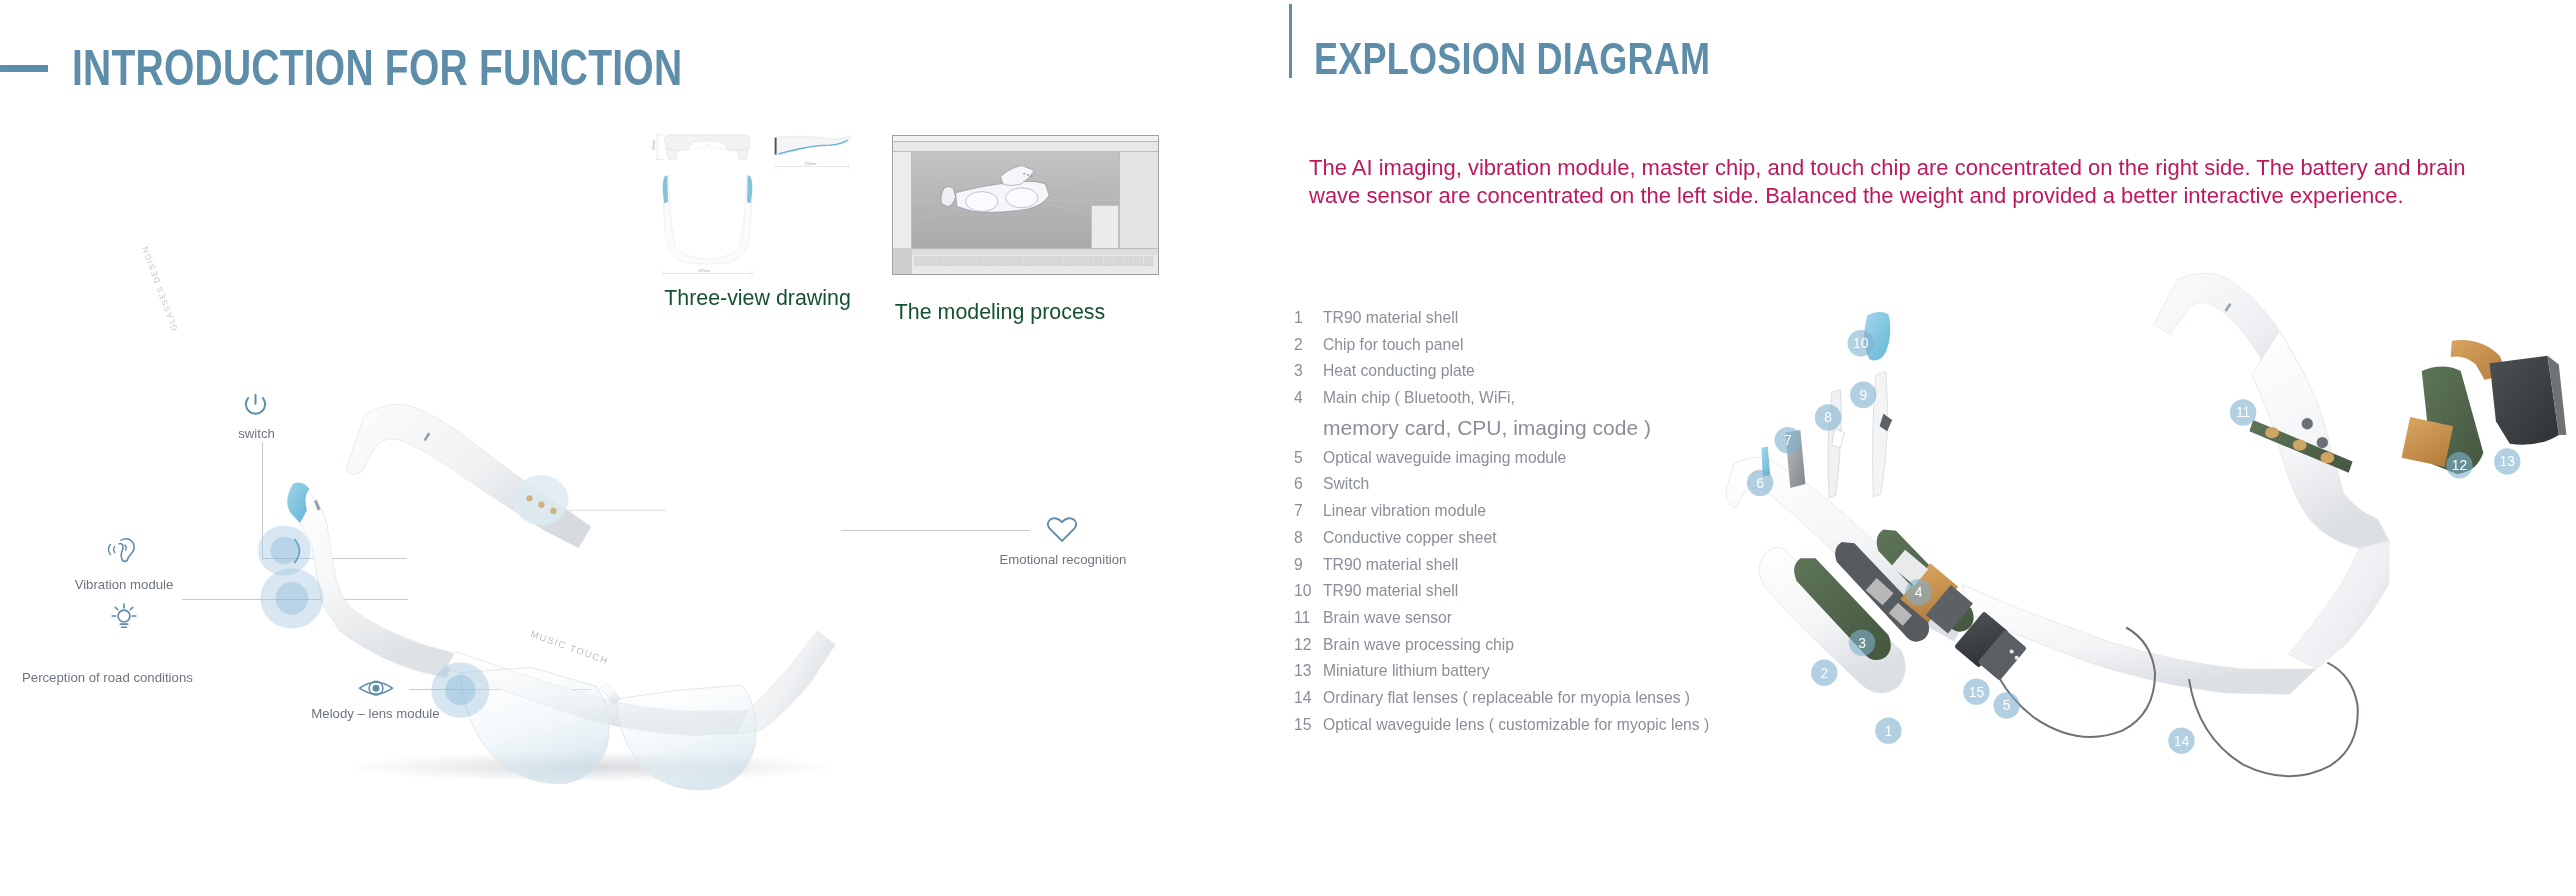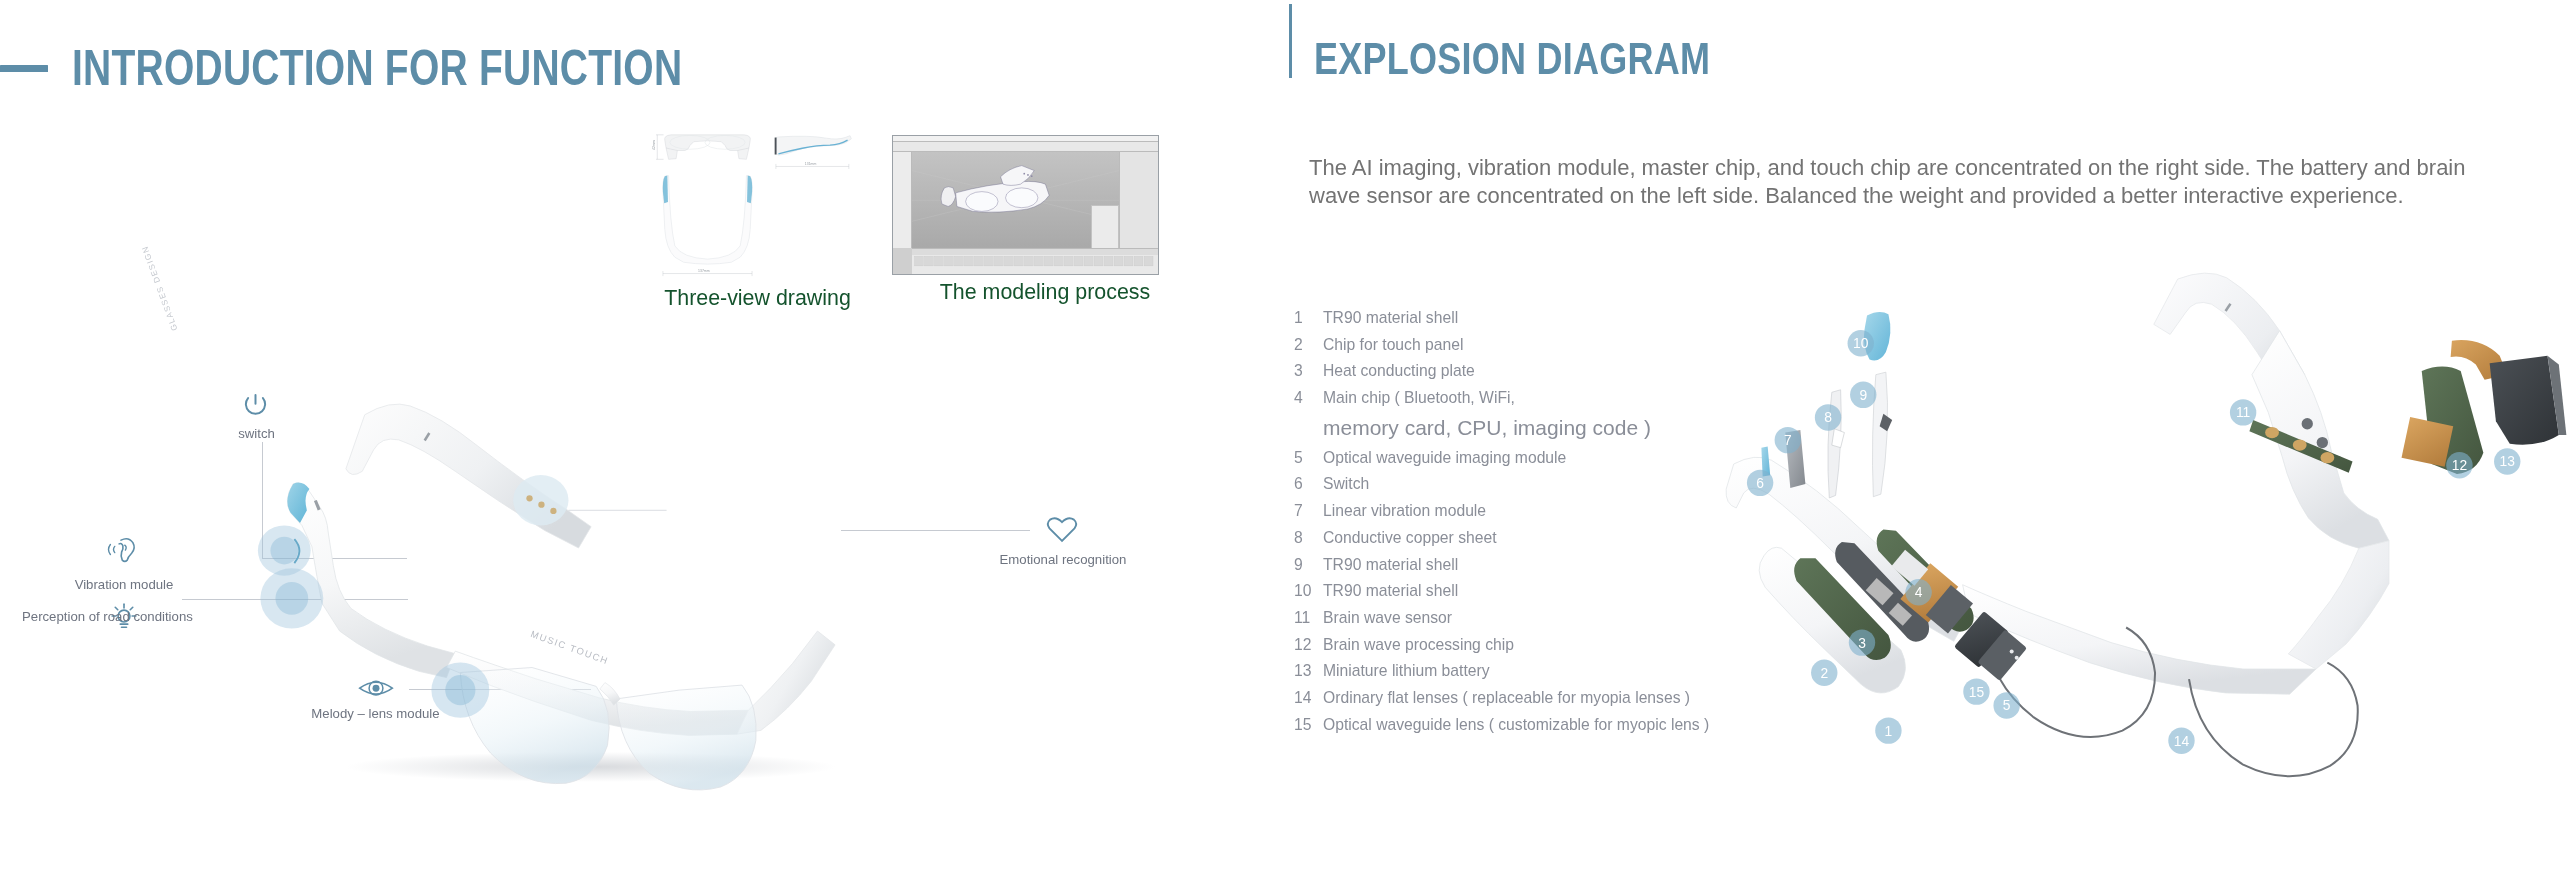--- a/index.html
+++ b/index.html
@@ -23,21 +23,21 @@
     position: absolute; left: 72px; top: 39px;
     font-size: 50px; font-weight: bold; color: #5d8da8;
     letter-spacing: 0.3px; white-space: nowrap;
     transform: scaleX(0.78); transform-origin: left center;
   }
   .thumb-caption {
     position: absolute; font-size: 21.4px; color: #14532d;
     white-space: nowrap; text-align: center;
   }
   #cap-threeview { left: 663px; top: 286px; width: 189px; }
-  #cap-modeling  { left: 893px; top: 280px; width: 214px; margin-left: 45px; }
+  #cap-modeling  { left: 893px; top: 300px; width: 214px; }
 
   
   #modeling-shot {
     position: absolute; left: 892px; top: 135px; width: 267px; height: 140px;
     background: #cfcfcf; border: 0.6px solid #9aa0a6; overflow: hidden;
   }
   .ms-menubar { position: absolute; left:0; top:0; width:100%; height:5.7px; background:#f1f1f1; border-bottom:0.6px solid #bbb; }
   .ms-toolbar { position: absolute; left:0; top:5.7px; width:100%; height:10px; background:#e8e8e8; border-bottom:0.6px solid #bbb; }
   .ms-leftbar { position: absolute; left:0; top:15.7px; width:19px; bottom:26.4px; background:#ececec; border-right:0.6px solid #bbb; }
   .ms-rightbar{ position: absolute; right:0; top:15.7px; width:39px; bottom:26.4px; background:#e4e4e4; border-left:0.6px solid #bbb; }
@@ -66,21 +66,21 @@
     background: #5d8da8;
   }
   #right-title {
     position: absolute; left: 1314px; top: 33px;
     font-size: 45px; font-weight: bold; color: #5d8da8;
     letter-spacing: 0.3px; white-space: nowrap;
     transform: scaleX(0.80); transform-origin: left center;
   }
   #intro-para {
     position: absolute; left: 1309px; top: 154px; width: 1182px;
-    font-size: 22px; line-height: 1.28; color: #737373;
+    font-size: 22px; line-height: 1.28; color: #be185d;
   }
 
   #parts-list { position: absolute; left: 1294px; top: 309px; width: 566px; }
   .part-row { display: flex; margin-bottom: 8.2px; font-size: 15.7px; color: #8a8e98; line-height: 1.18; }
   .part-num { width: 29px; flex: none; text-align: left; }
   .part-name { flex: 1; }
   .part-cont { margin-left: 29px; font-size: 21px; color: #8a8e98; margin-bottom: 8.2px; line-height:1.18; }
   #glassesdesign {
     position: absolute; left: 171px; top: 332px;
     font-size: 8.2px; color: #c4c8ce; letter-spacing: 1.3px;
@@ -237,21 +237,21 @@
       <g stroke="#5d8da8" stroke-width="2.6" stroke-linecap="round">
         <line x1="27" y1="5" x2="27" y2="11"></line>
         <line x1="8" y1="24" x2="14" y2="24"></line>
         <line x1="40" y1="24" x2="46" y2="24"></line>
         <line x1="13" y1="10" x2="17" y2="14"></line>
         <line x1="41" y1="10" x2="37" y2="14"></line>
         <line x1="21" y1="37" x2="33" y2="37"></line>
         <line x1="23" y1="42" x2="31" y2="42"></line>
       </g>
     </svg>
-    <div class="fn-label" style="left:0px;top:609px;width:189px;padding-left:22px;">Perception of road conditions</div>
+    <div class="fn-label" style="left:0px;top:670px;width:189px;padding-left:22px;">Perception of road conditions</div>
     <div class="callout-line" style="left:182px;top:599px;width:226px;"></div>
 
     <svg class="fn-icon" style="left:357px;top:675px;" width="38" height="26.4" viewBox="0 0 60 42">
       <path d="M4 21 Q30 2 56 21 Q30 40 4 21 Z" fill="none" stroke="#5d8da8" stroke-width="2.6"></path>
       <circle cx="30" cy="21" r="11" fill="none" stroke="#5d8da8" stroke-width="2.4"></circle>
       <circle cx="30" cy="21" r="5.5" fill="#5d8da8"></circle>
     </svg>
     <div class="fn-label" style="left:281px;top:706px;width:189px;">Melody – lens module</div>
     <div class="callout-line" style="left:409px;top:689px;width:182px;"></div>
 

